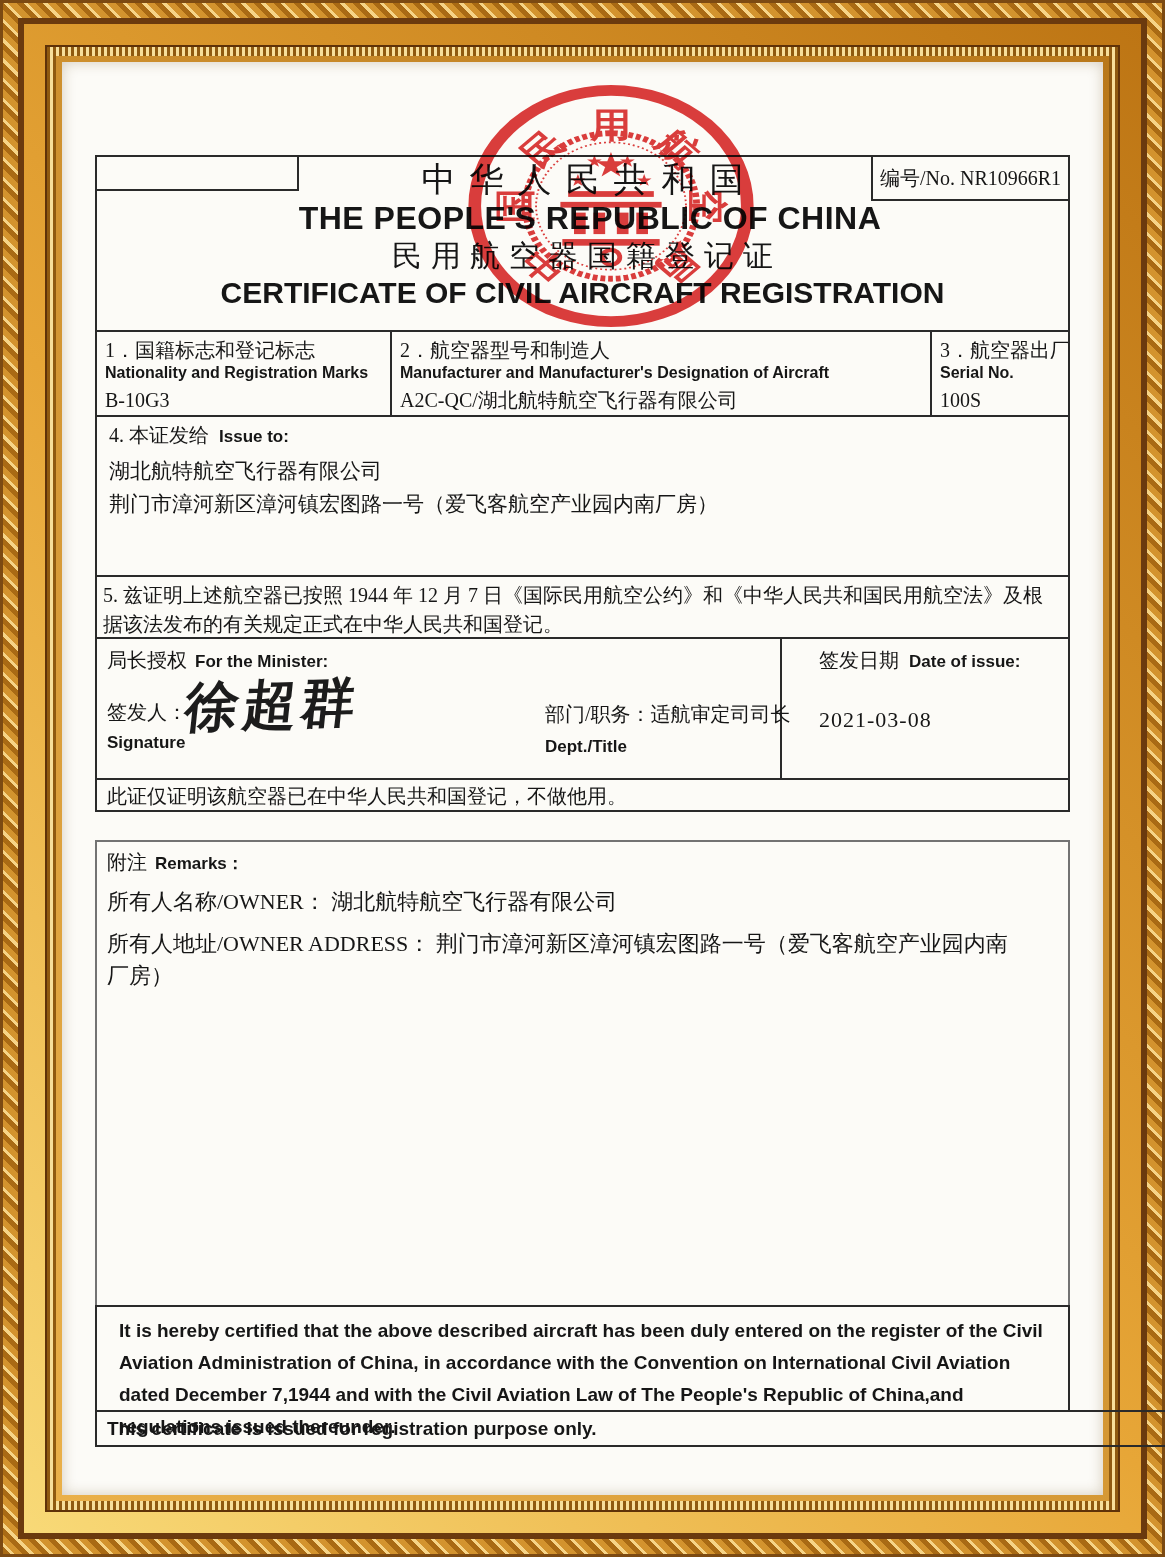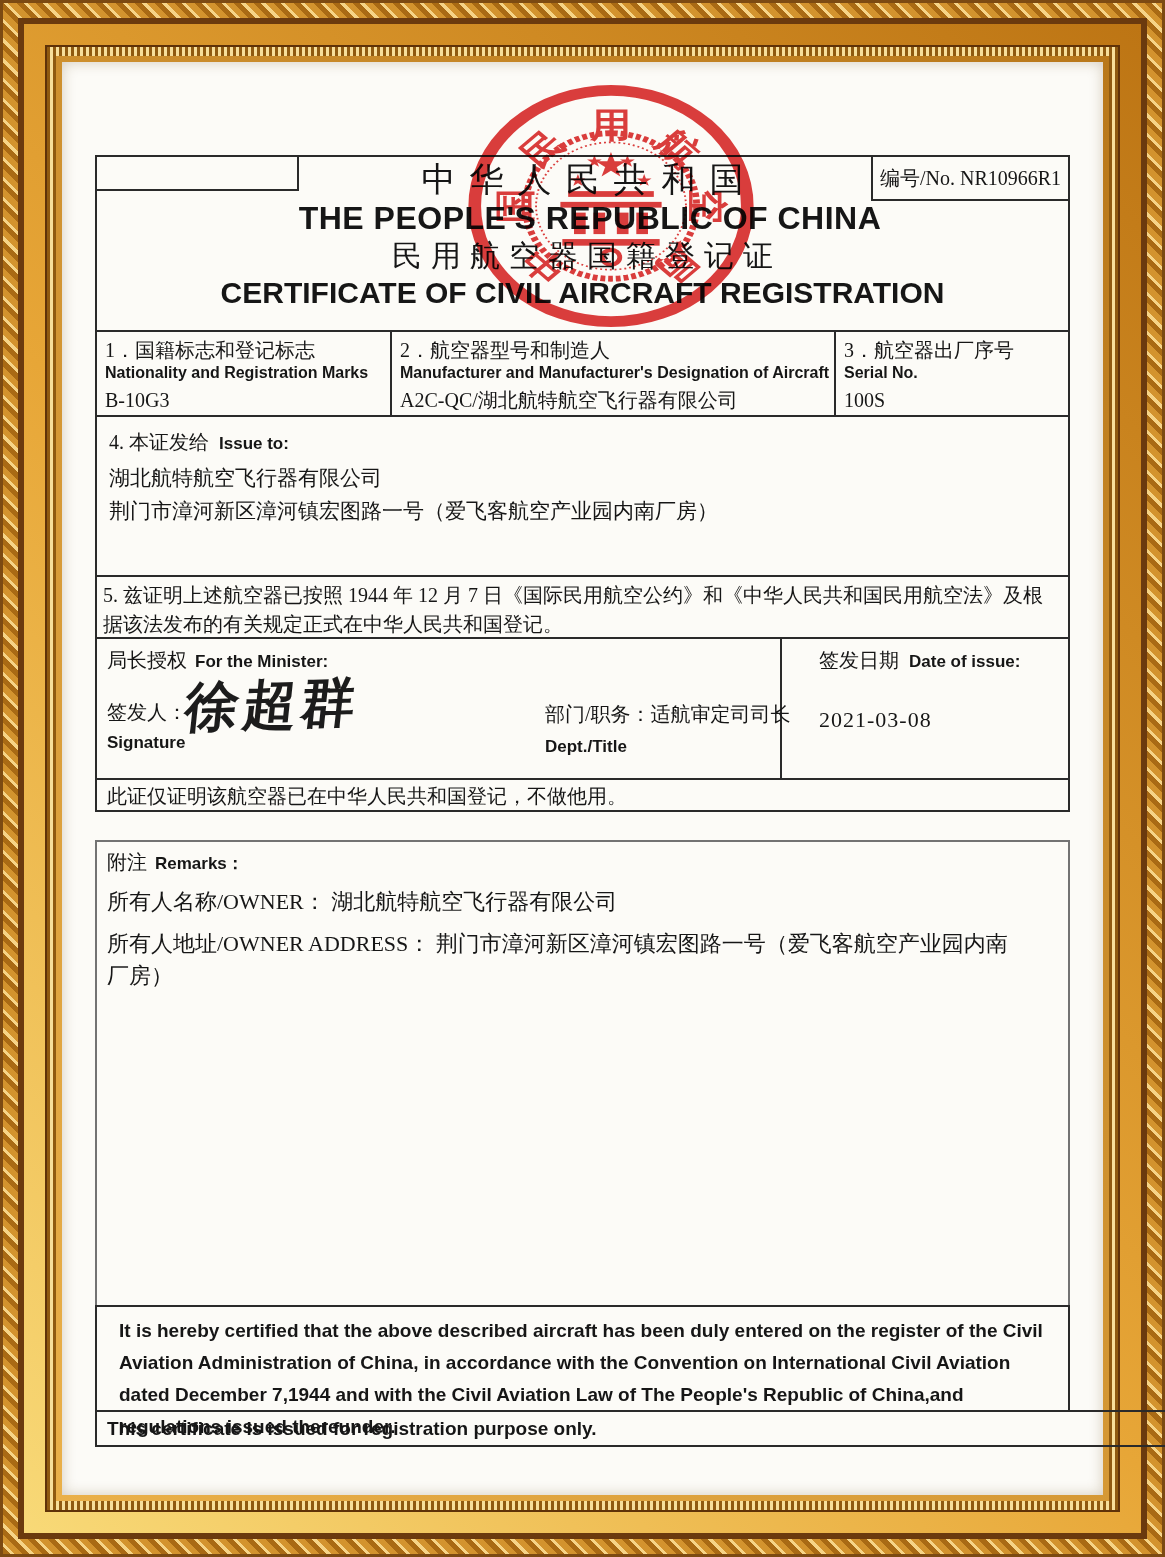--- a/index.html
+++ b/index.html
@@ -35,26 +35,26 @@
               border-left:2px solid #2a2a2a;border-bottom:2px solid #2a2a2a;
               font-size:20px;line-height:42px;text-align:center;background:#fcfbf7;}
   .t-zh1{padding-top:4px;font-size:34px;letter-spacing:14px;text-indent:14px;line-height:38px;}
   .t-en1{font-size:32px;line-height:38px;letter-spacing:0.5px;padding-left:15px;}
   .t-zh2{font-size:30px;letter-spacing:9px;text-indent:9px;line-height:37px;}
   .t-en2{font-size:30px;line-height:38px;}
   .fields-row{height:85px;display:flex;}
   .fcell{box-sizing:border-box;border-right:2px solid #2a2a2a;padding:5px 8px 0 8px;overflow:hidden;}
   .fcell:last-child{border-right:none;}
   .fc1{width:295px;flex:none;}
-  .fc2{width:444px;flex:none;}
+  .fc2{width:540px;flex:none;}
   .fc3{flex:1;}
   .flab-zh{font-size:20px;line-height:26px;white-space:nowrap;}
   .flab-en{font-size:16px;line-height:20px;white-space:nowrap;}
   .fval{font-size:20px;line-height:30px;margin-top:2px;white-space:nowrap;}
-  .issue-row{height:160px;padding:12px 12px 0 12px;box-sizing:border-box;}
+  .issue-row{height:160px;padding:5px 12px 0 12px;box-sizing:border-box;}
   .issue-label{font-size:20px;line-height:26px;}
   .issue-label .enb{font-size:17px;margin-left:10px;}
   .issue-v1{font-size:21px;line-height:30px;margin-top:6px;}
   .issue-v2{font-size:21px;line-height:30px;margin-top:3px;}
   .certify-row{height:62px;padding:4px 10px 0 6px;box-sizing:border-box;
                font-size:20px;line-height:29px;}
   .minister-row{height:141px;display:flex;}
   .mcell-left{width:685px;flex:none;border-right:2px solid #2a2a2a;box-sizing:border-box;position:relative;}
   .mcell-right{flex:1;position:relative;padding:8px 12px;box-sizing:border-box;margin-left:25px;}
   .auth-line{padding:8px 0 0 10px;font-size:20px;line-height:26px;}

